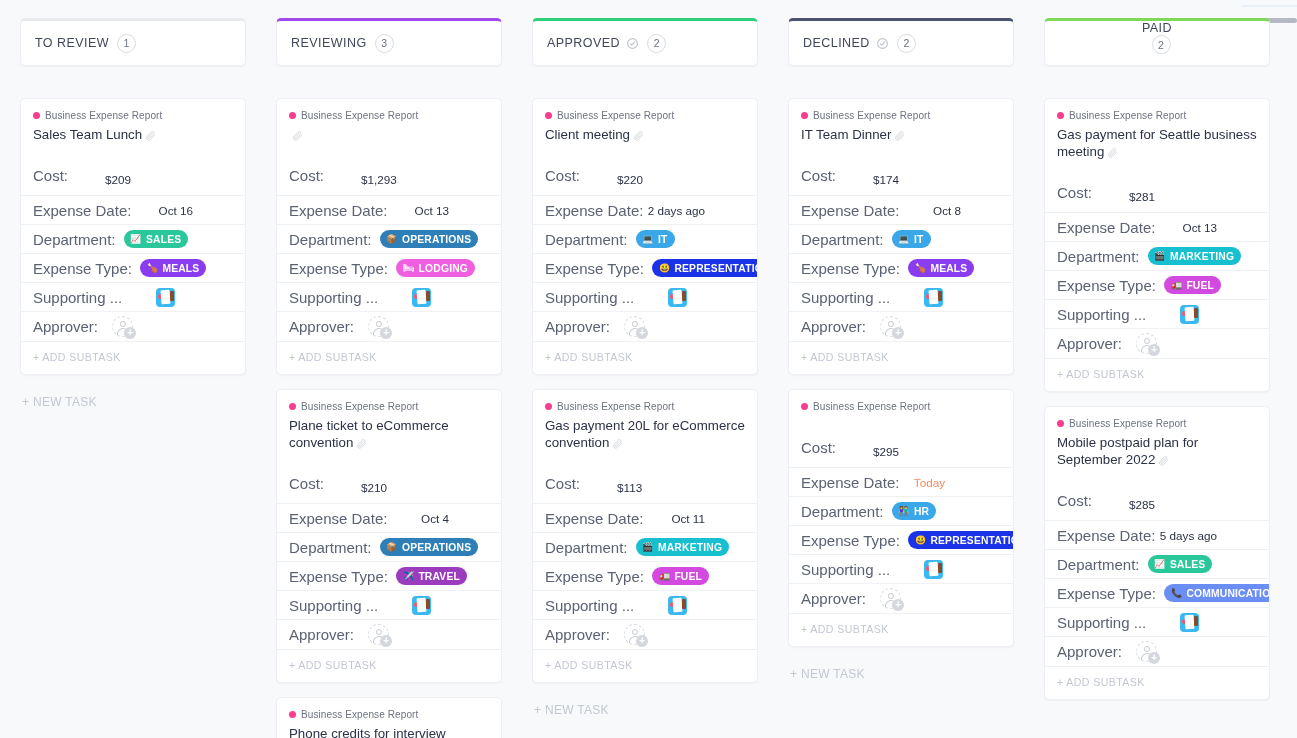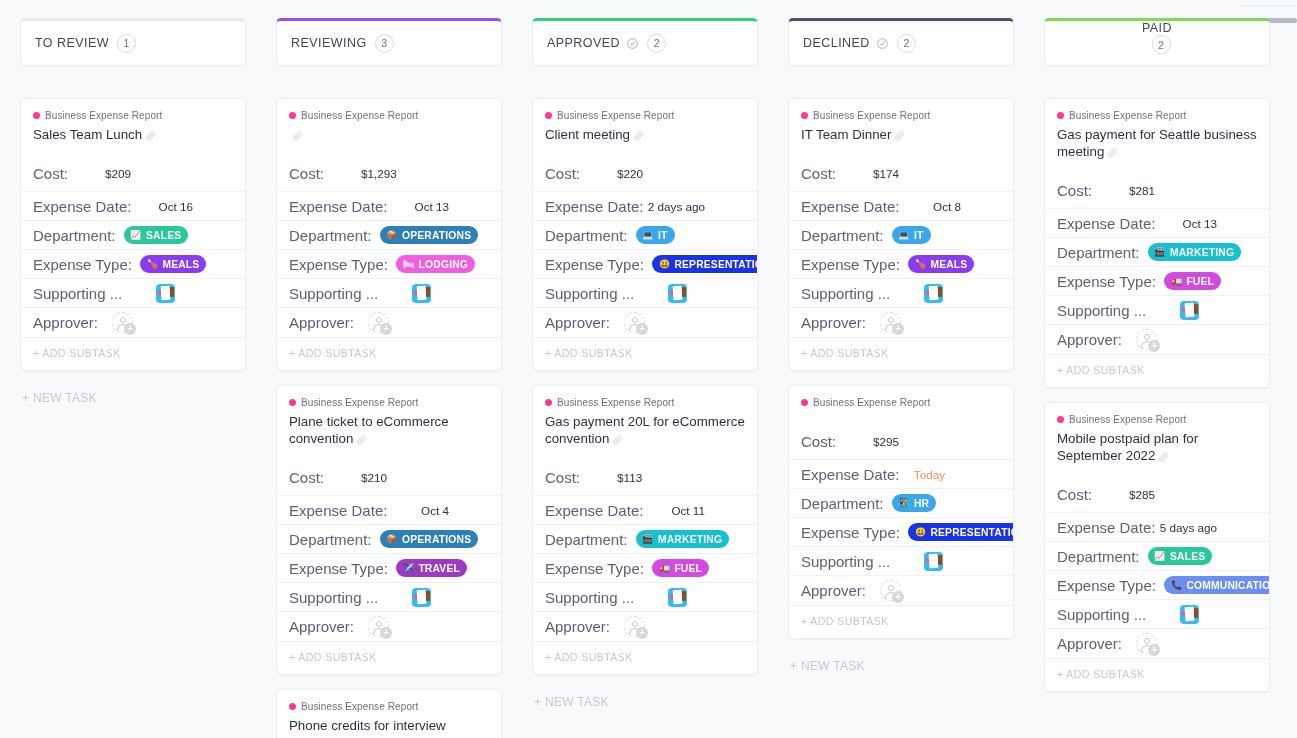--- a/index.html
+++ b/index.html
@@ -73,21 +73,21 @@
   .clip { display: inline-block; margin-left: 3px; vertical-align: -2px; opacity: .45; }
 
   .cost-row { display: flex; align-items: center; padding: 8px 12px 9px 12px; }
   .field-row {
     display: flex; align-items: center; min-height: 29px;
     padding: 4px 12px; border-top: 1px solid #f0f1f5;
   }
   .f-label { font-size: 15px; color: #5a6274; flex: 0 0 auto; }
   .f-value { font-size: 11.7px; color: #2b3245; margin-left: auto; padding-right: 2px; }
   .cost-row .f-label { width: 72px; }
-  .cost-row .f-value { margin-left: 0; }
+  .cost-row .f-value { margin-left: 0; margin-top: 8px; }
   .f-value.today { color: #f08c5a; }
   .f-badgewrap { margin-left: 8px; display: flex; align-items: center; }
   .f-iconwrap { margin-left: auto; margin-right: 58px; display: flex; align-items: center; }
   .f-avwrap { margin-left: 14px; display: flex; align-items: center; }
 
   .badge {
     display: inline-flex; align-items: center; gap: 4px;
     height: 18px; padding: 0 7px; border-radius: 9px;
     font-size: 10.3px; font-weight: 700; color: #fff; letter-spacing: .2px;
     white-space: nowrap;

